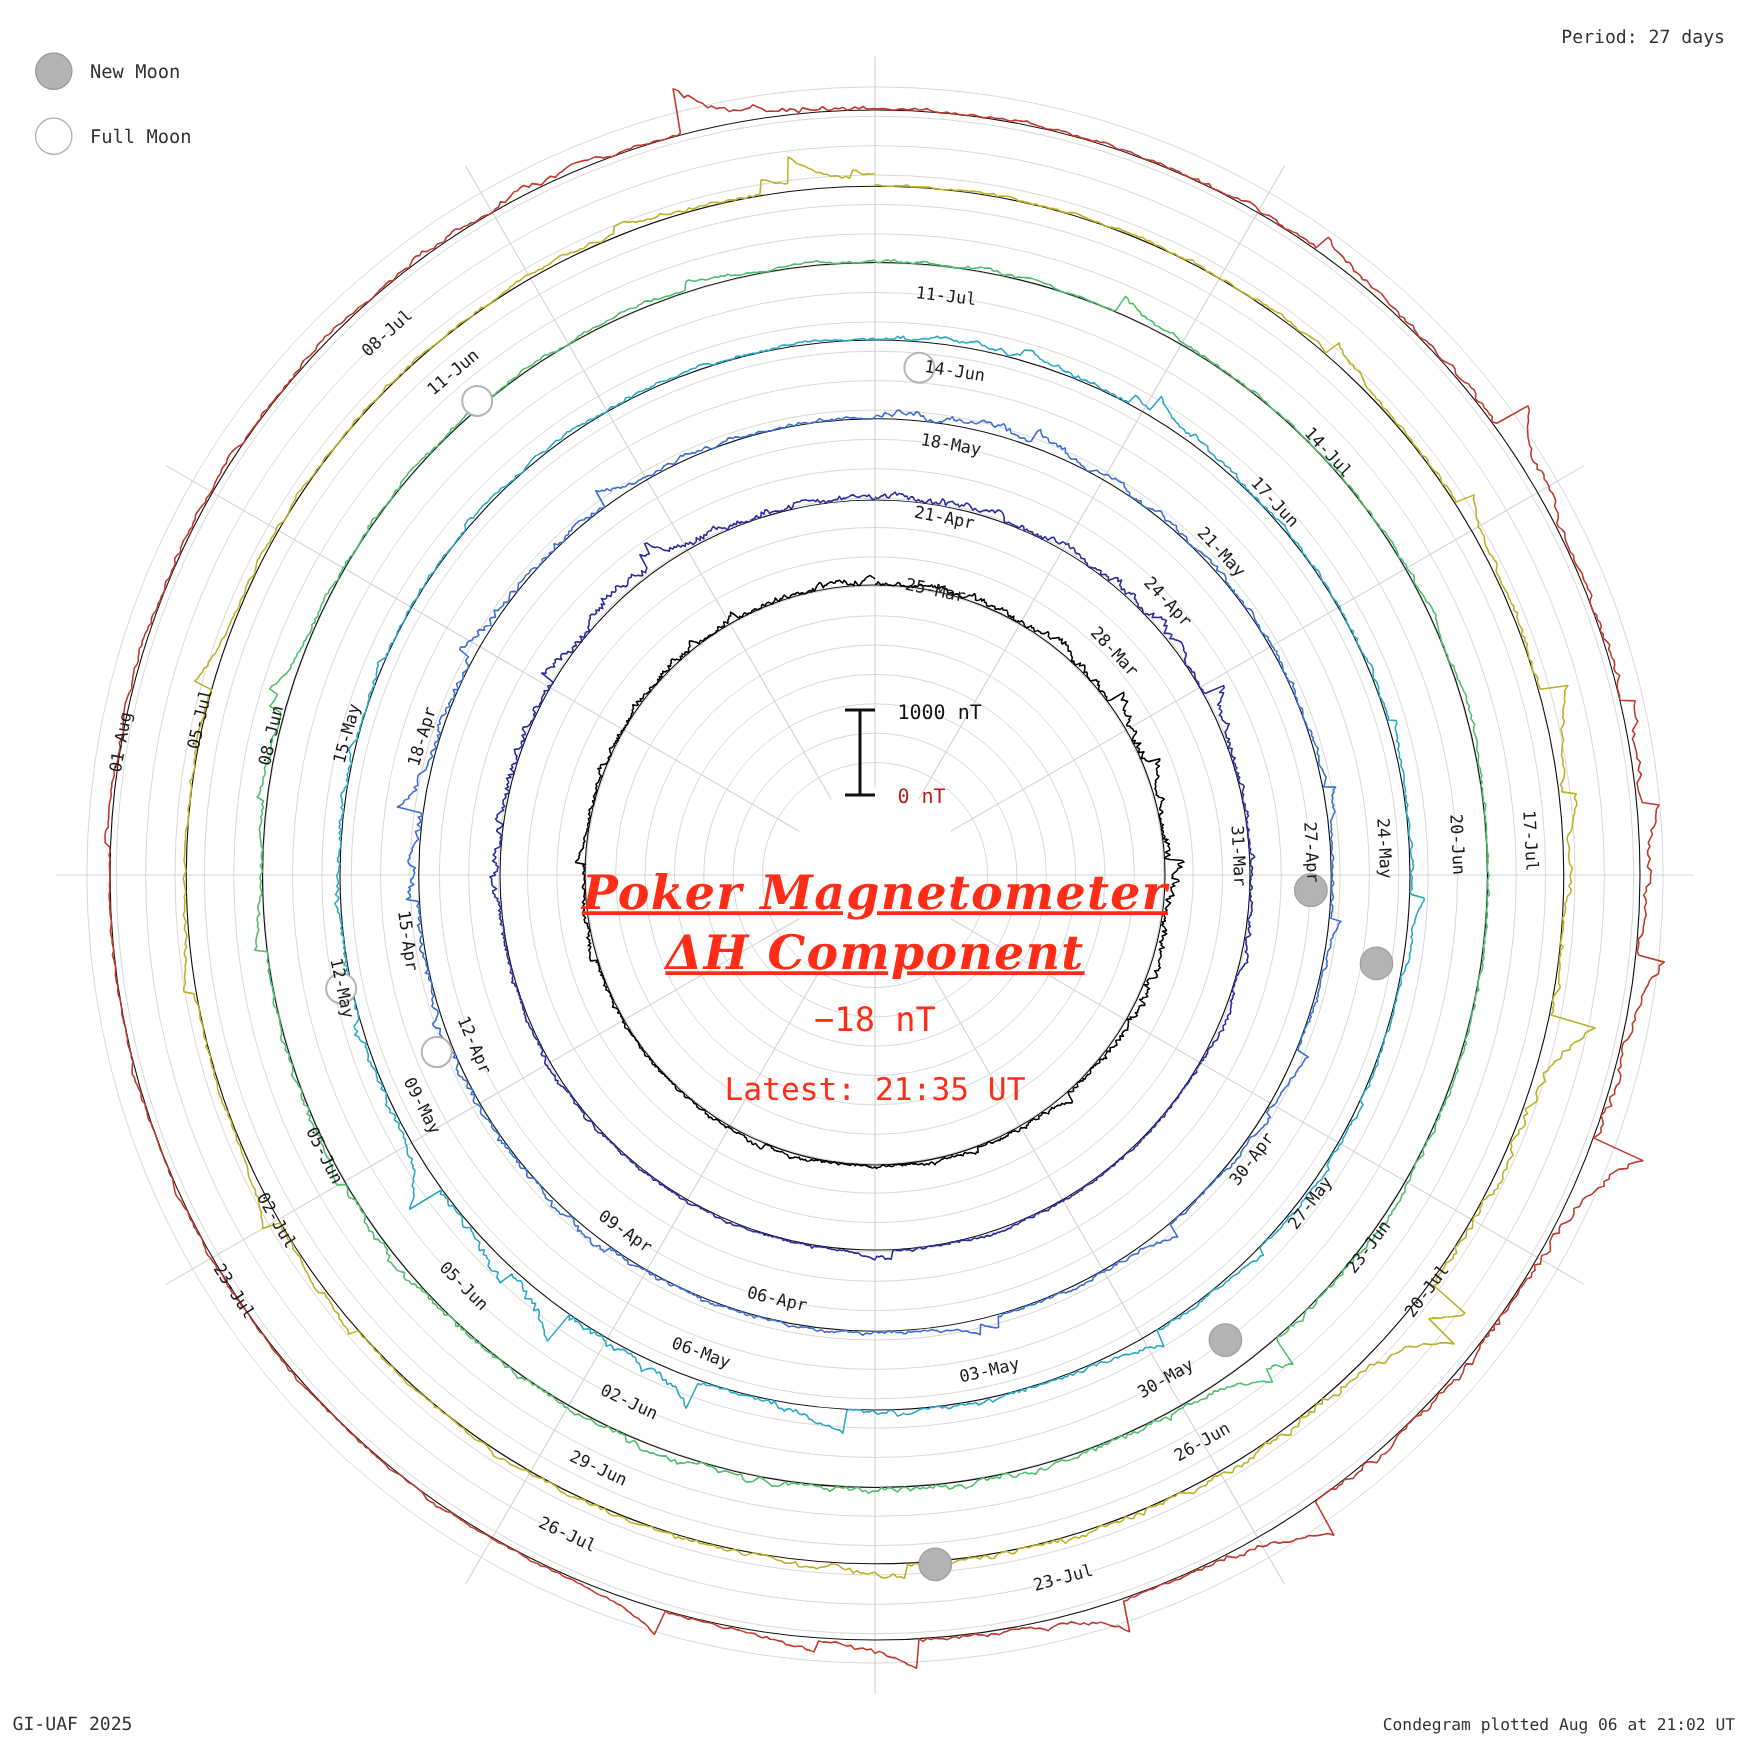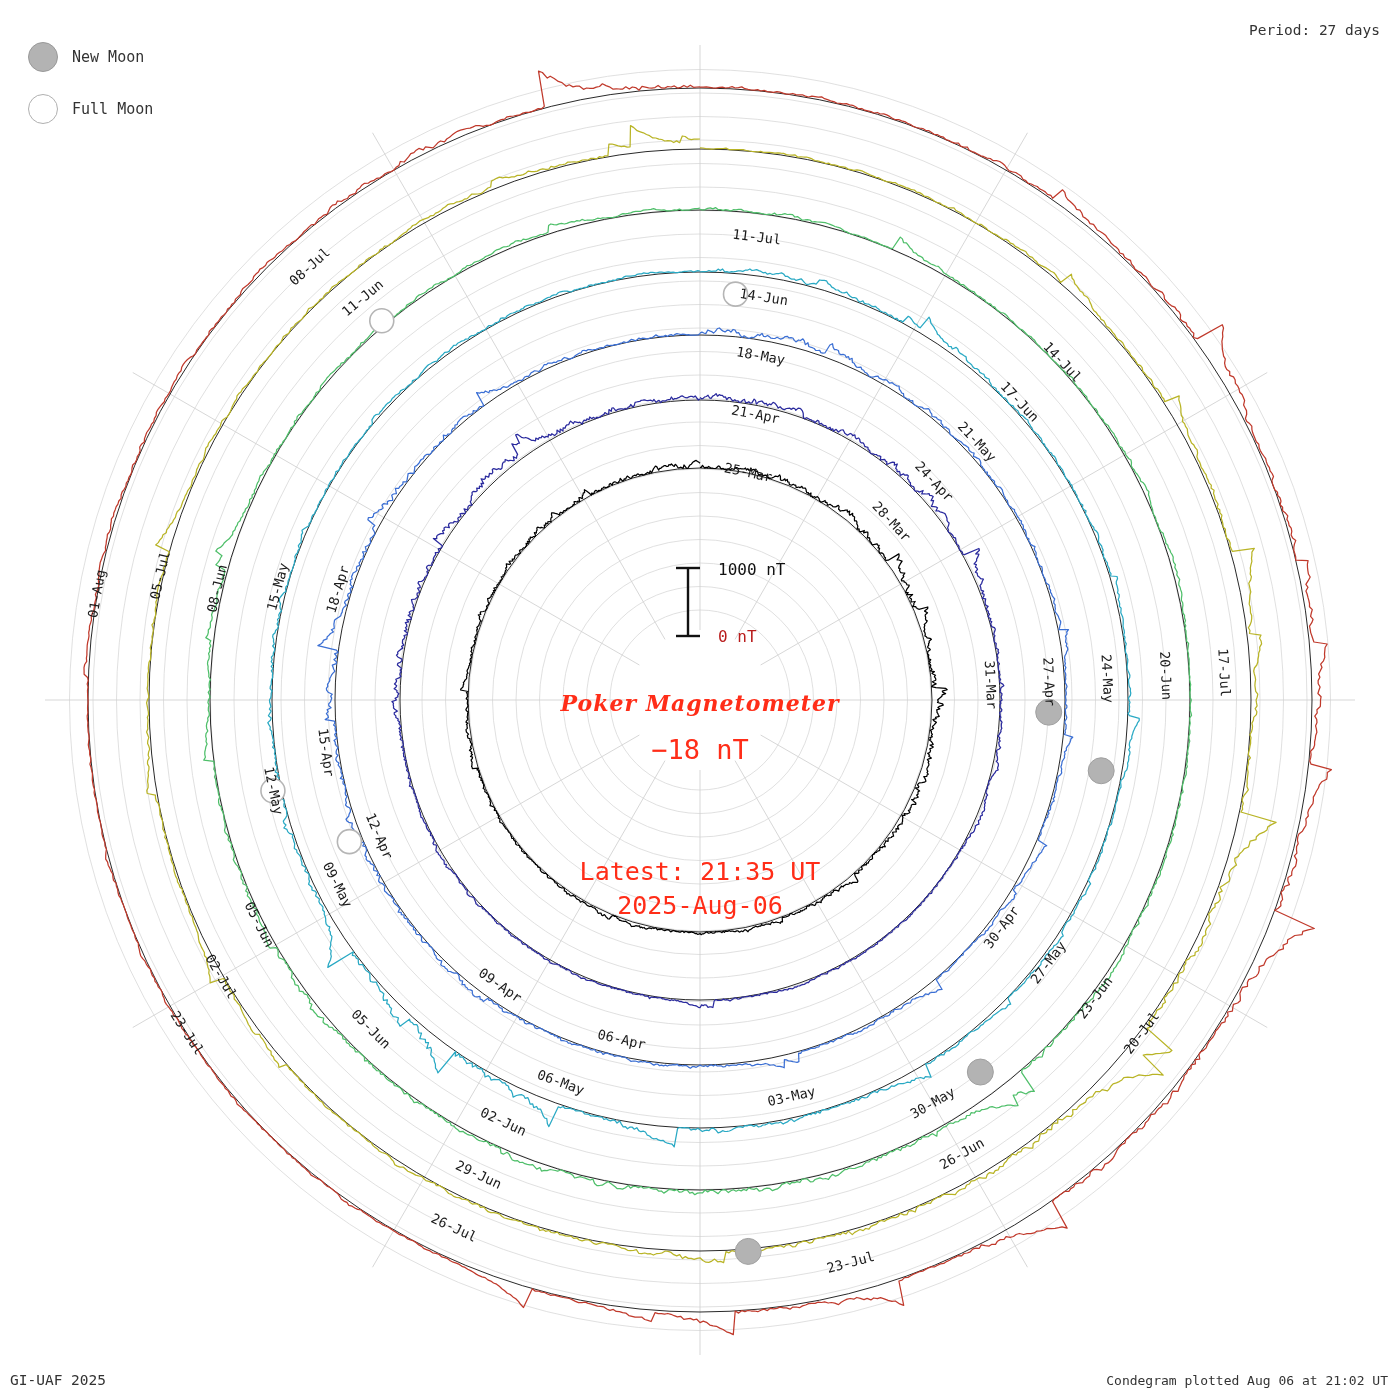--- a/index.html
+++ b/index.html
@@ -14,21 +14,21 @@
   .moon-full{background:#ffffff;border:1.5px solid #b0b0b0;}
   .legend-label{font-size:15px;color:#333;font-family:"DejaVu Sans Mono","Liberation Mono",monospace;}
   #period{right:20px;top:22px;font-size:14.5px;color:#333;}
   #credit{left:10px;bottom:12px;font-size:14.5px;color:#333;}
   #plotted{right:12px;bottom:12px;font-size:13px;color:#333;}
   #chart-svg{position:absolute;left:0;top:0;}
   .center-block{position:absolute;left:50%;top:0;transform:translateX(-50%);
                 text-align:center;color:#ff2d18;}
   #title-block{top:690px;width:640px;}
   .title-line{font-family:"DejaVu Serif","Liberation Serif",serif;font-style:italic;
-              font-weight:bold;font-size:22px;line-height:1.25;letter-spacing:1px;}
+              font-weight:bold;font-size:38px;line-height:1.25;letter-spacing:1px;text-decoration:underline;}
   .value-line{font-size:27px;margin-top:16px;font-family:"DejaVu Sans Mono","Liberation Mono",monospace;}
   #latest-block{top:855px;width:640px;}
   .latest-line{font-size:25px;line-height:1.35;font-family:"DejaVu Sans Mono","Liberation Mono",monospace;}
   #scale-top{position:absolute;left:718px;top:560px;font-size:16px;color:#111;}
   #scale-bot{position:absolute;left:718px;top:627px;font-size:16px;color:#b91c1c;}
 </style>
 </head>
 <body>
 
 <div class="legend-row" id="legend-new">
@@ -161,21 +161,21 @@
     </g>
     <g>
       <line x1="688" y1="568" x2="688" y2="636" stroke="#111" stroke-width="2.4"></line>
       <line x1="676" y1="568" x2="700" y2="568" stroke="#111" stroke-width="2.4"></line>
       <line x1="676" y1="636" x2="700" y2="636" stroke="#111" stroke-width="2.4"></line>
     </g>
   </svg>
 
 <div class="center-block" id="title-block">
   <div class="title-line">Poker Magnetometer</div>
+  <div class="title-line">ΔH Component</div>
   <div class="value-line">−18 nT</div>
 </div>
 <div class="center-block" id="latest-block">
   <div class="latest-line">Latest: 21:35 UT</div>
-  <div class="latest-line">2025-Aug-06</div>
 </div>
 
 <div id="scale-top">1000 nT</div>
 <div id="scale-bot">0 nT</div>
 
 </body></html>

